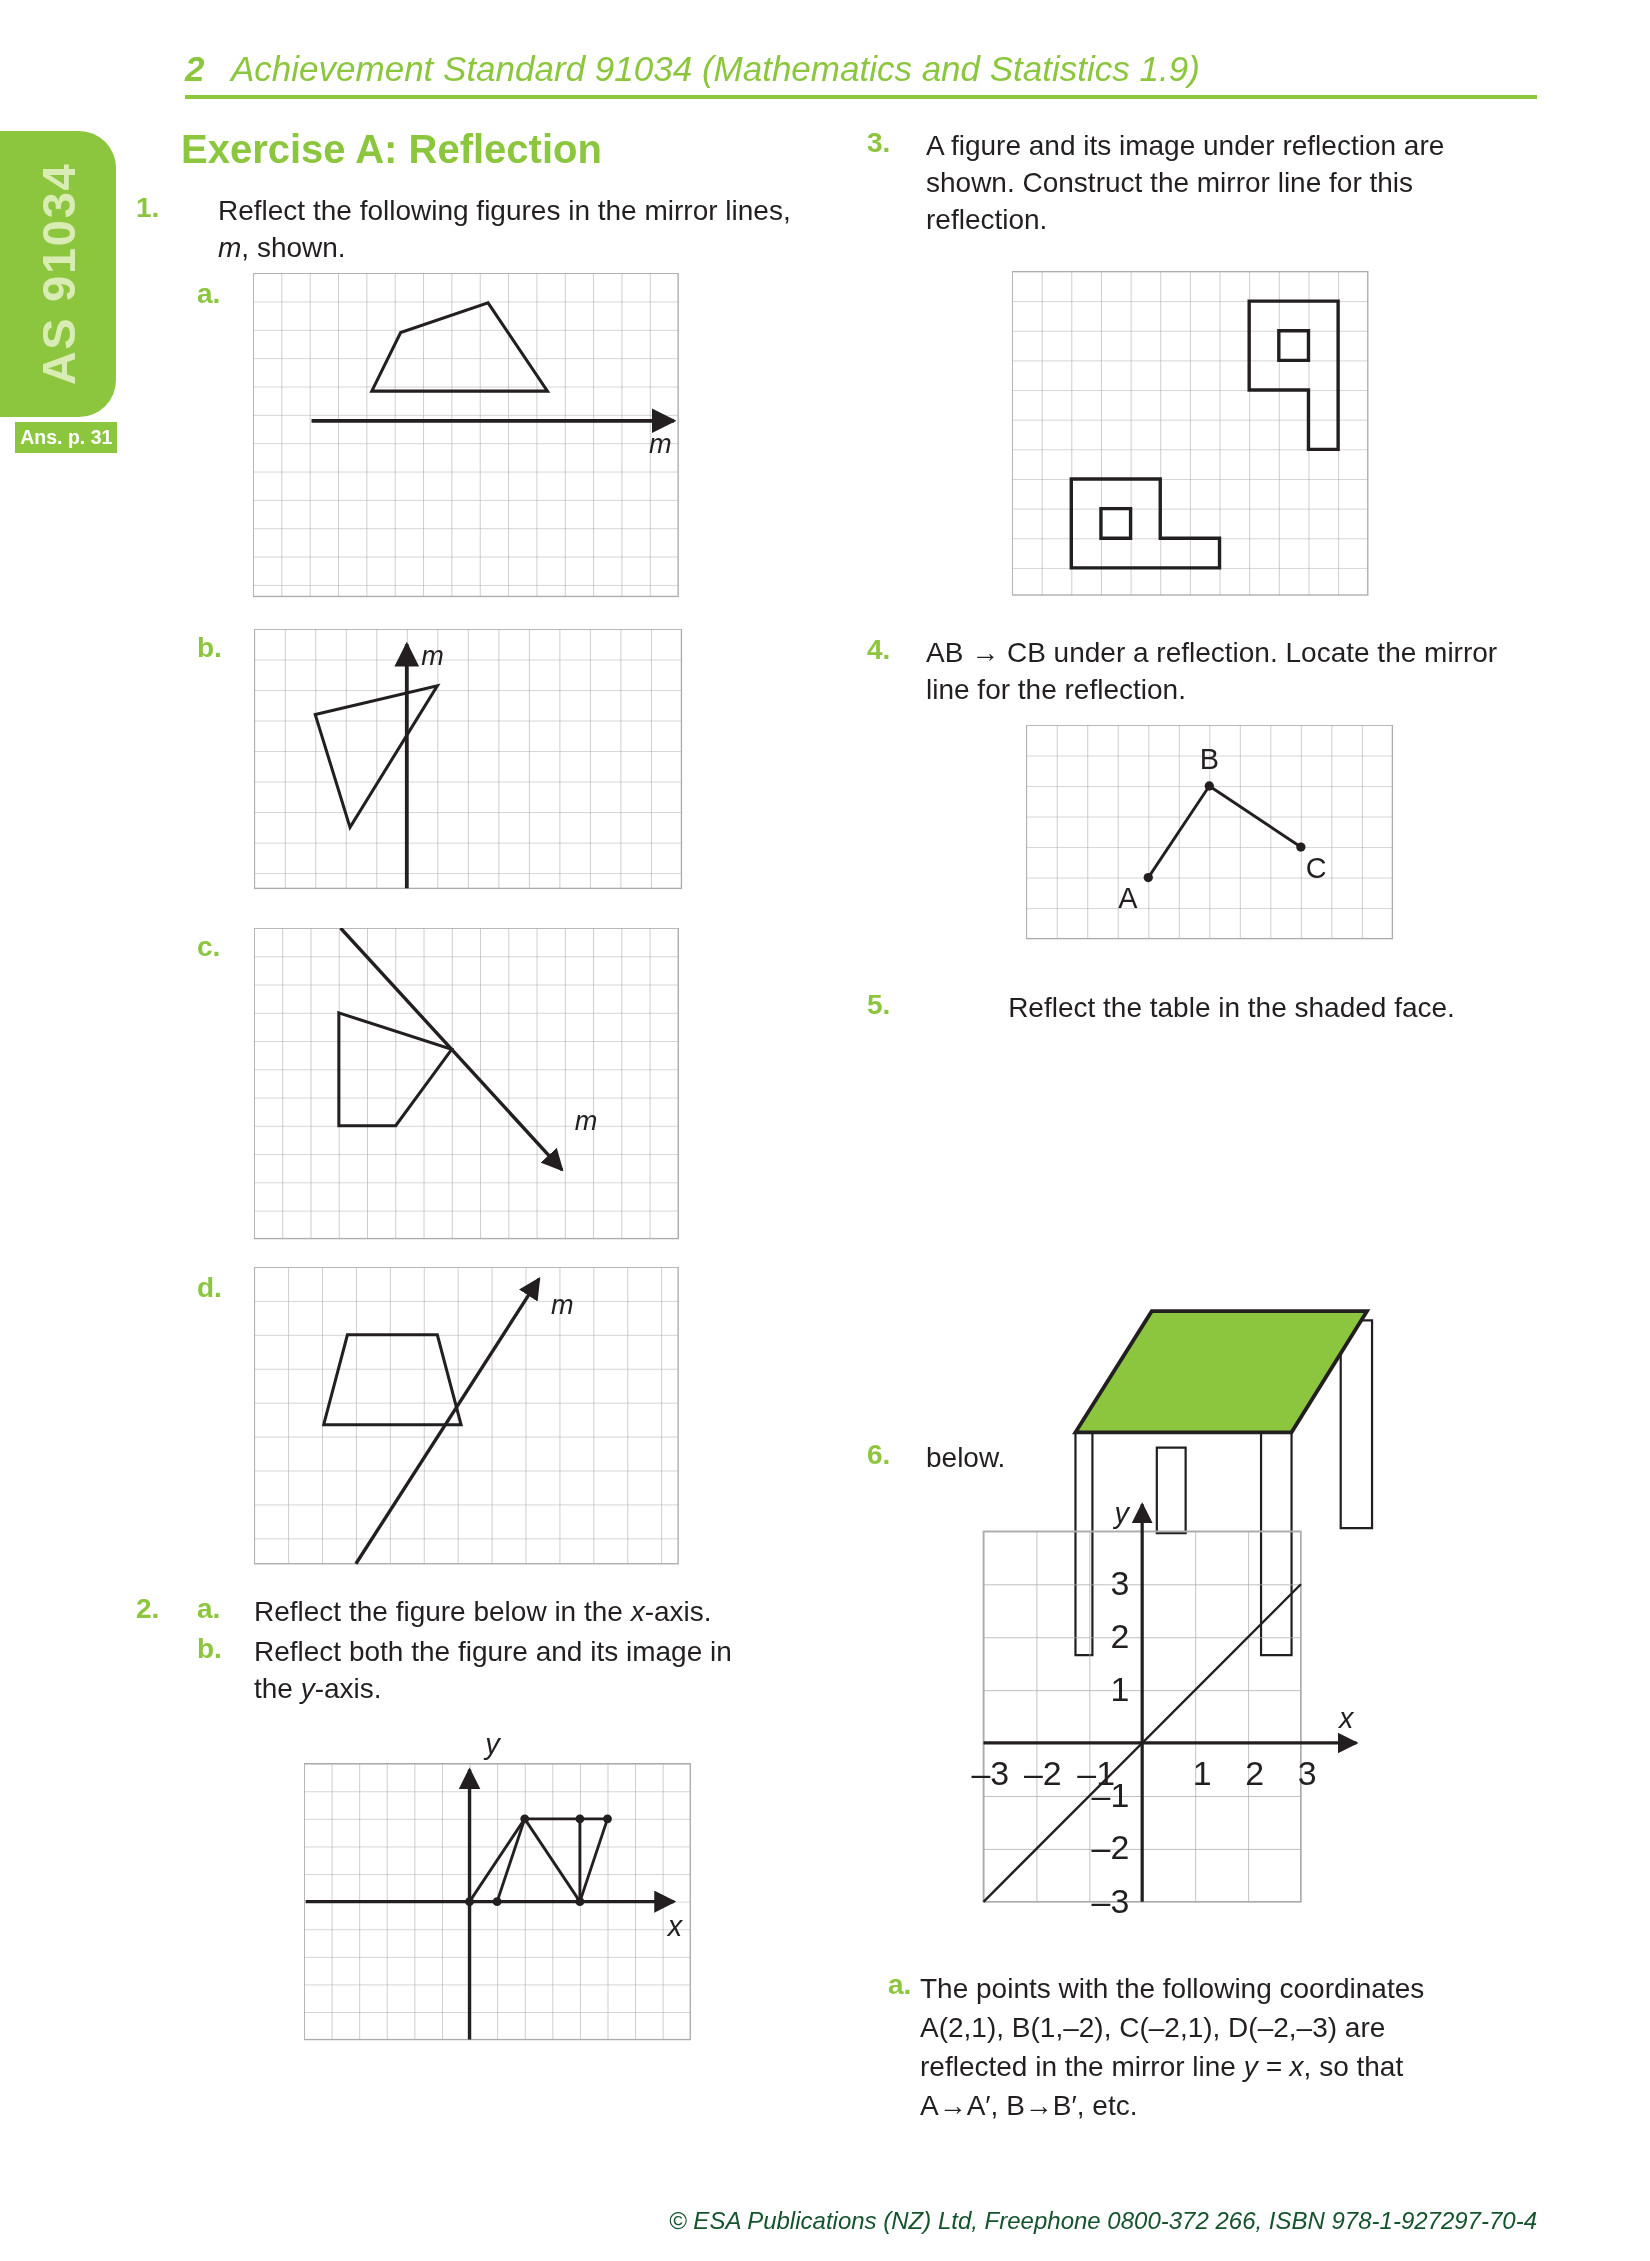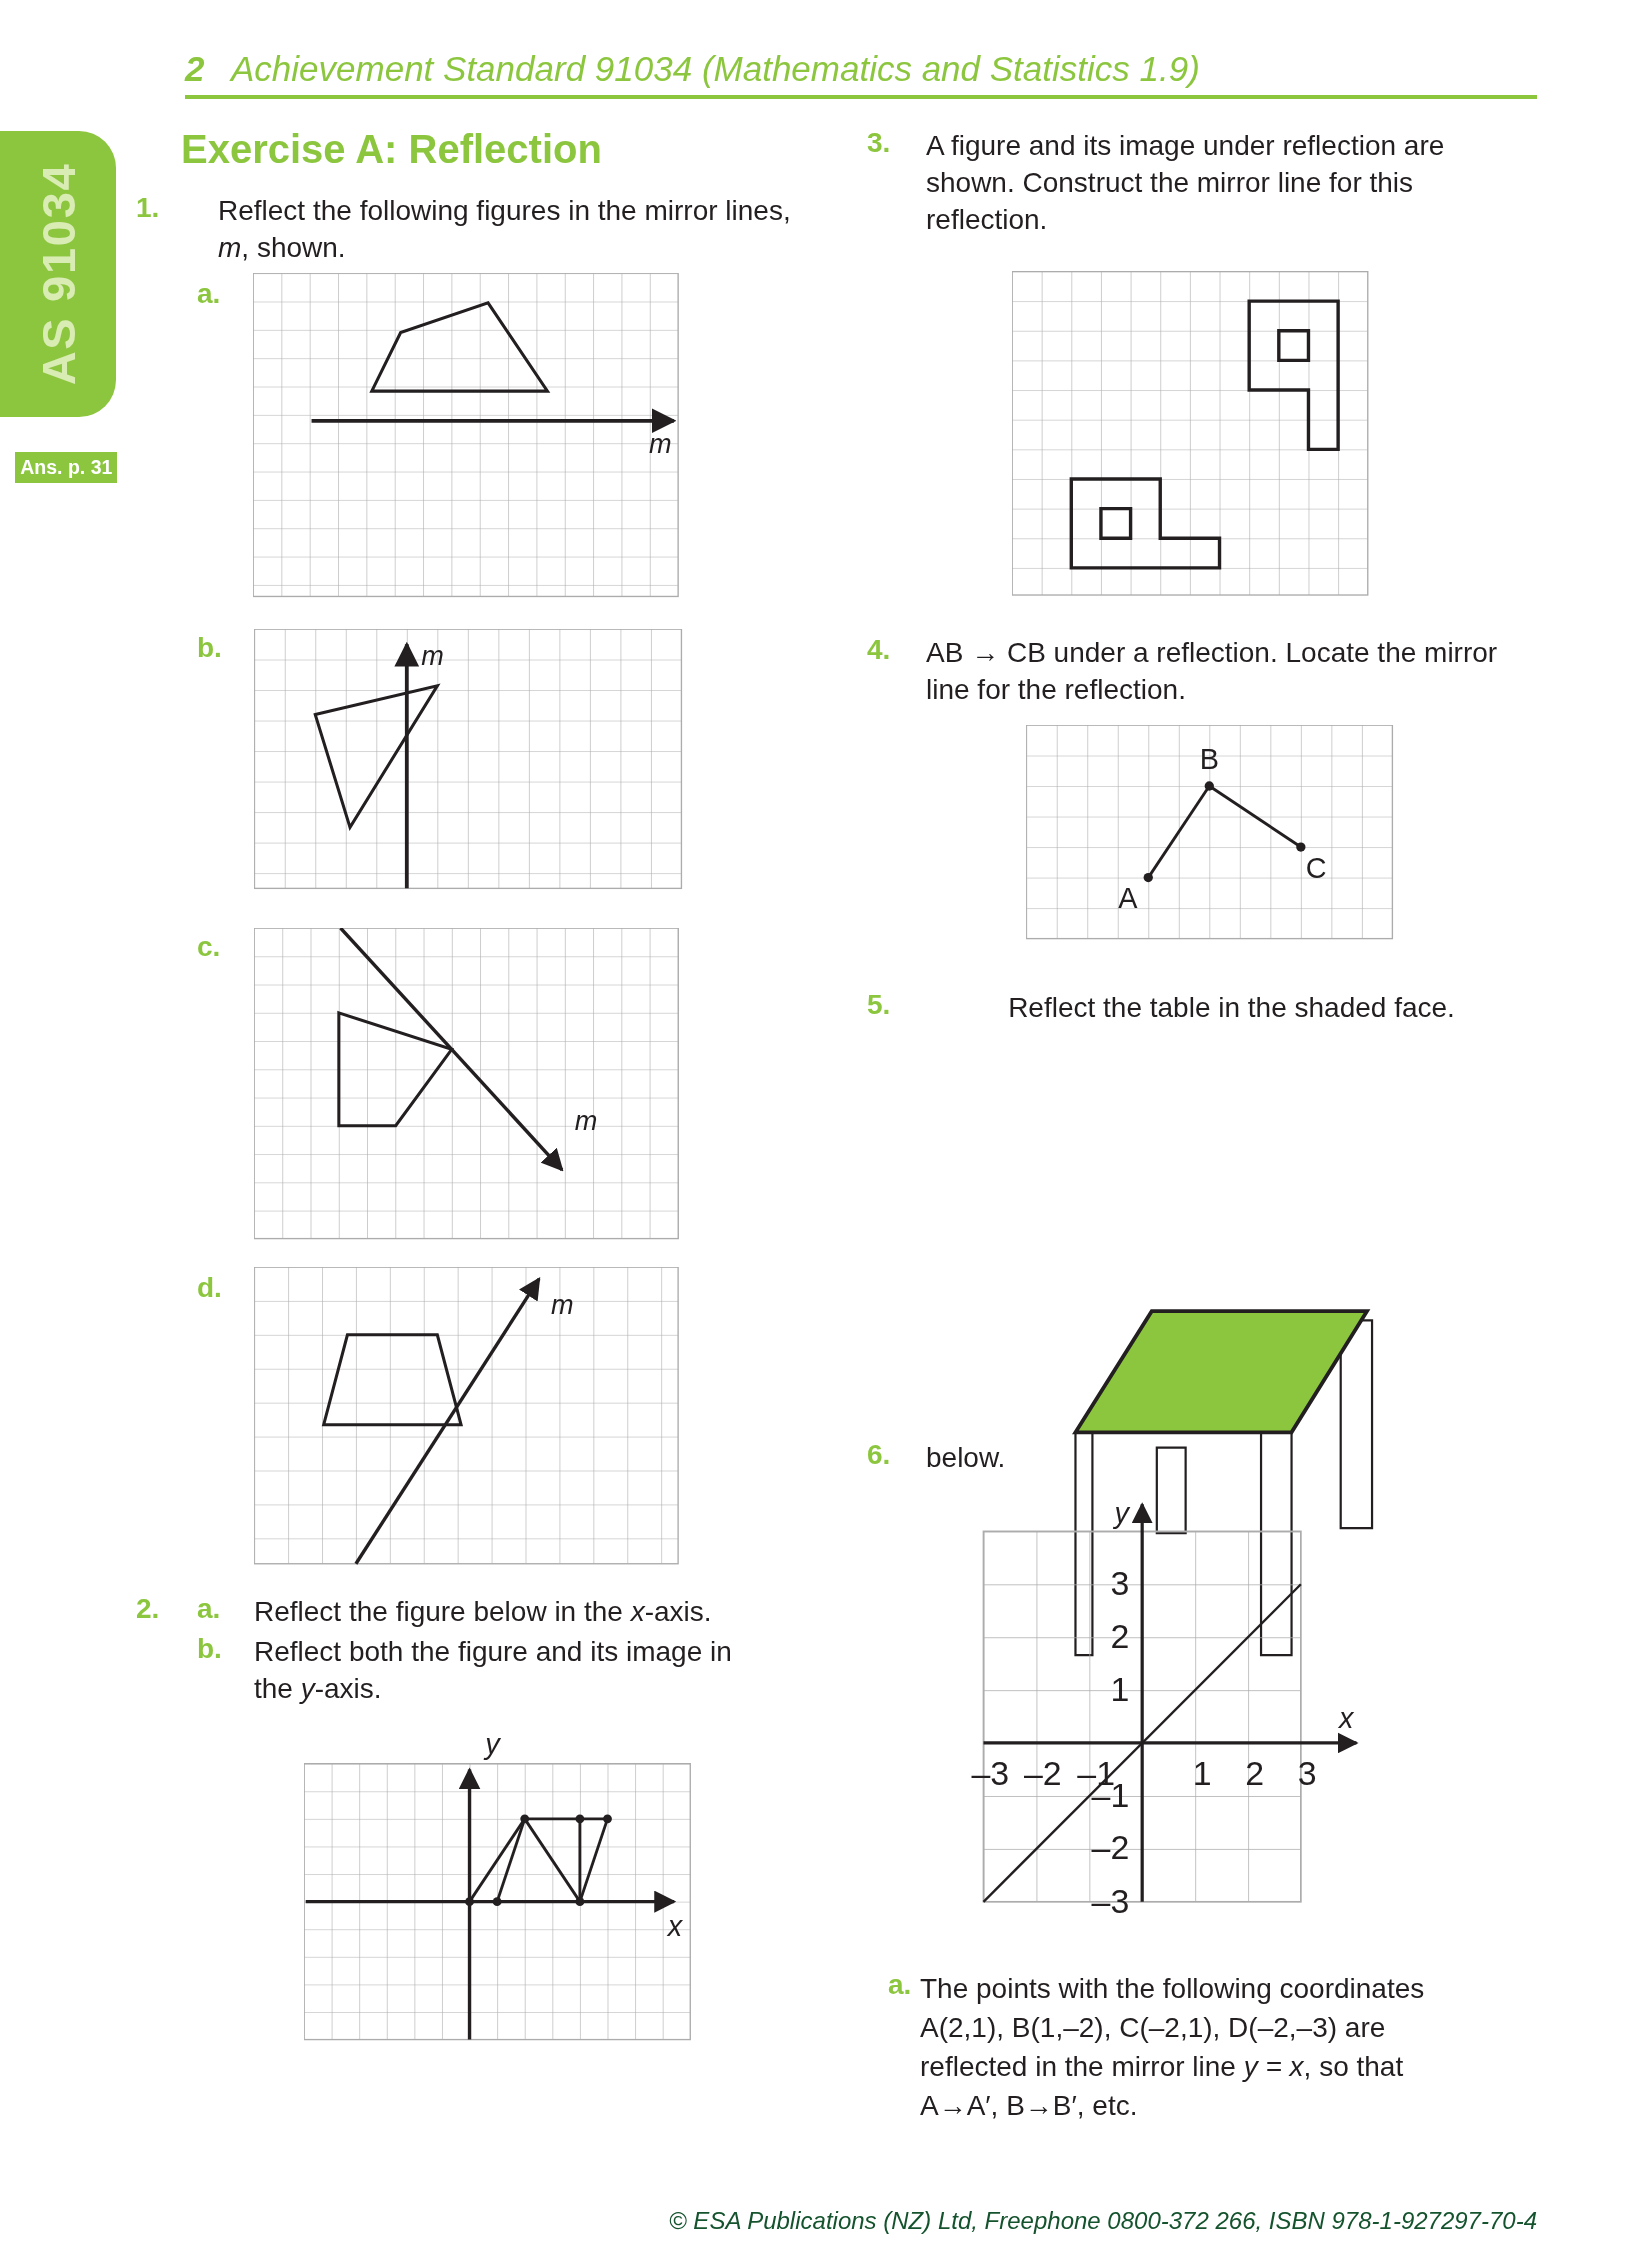--- a/index.html
+++ b/index.html
@@ -12,21 +12,21 @@
   .part-letter{font-size:28px;font-weight:bold;color:#8CC63F;}
   .header-num{font-size:35px;font-style:italic;font-weight:bold;color:#8CC63F;}
   .header-title{font-size:35px;font-style:italic;color:#8CC63F;text-align:right;}
   .header-rule{height:4.2px;background:#8CC63F;}
   .exercise-title{font-size:40px;font-weight:bold;color:#8CC63F;}
   .footer{font-size:24px;font-style:italic;color:#14532d;text-align:right;}
   .sidebar-tab{background:#8CC63F;border-radius:0 37px 37px 0;}
   .sidebar-tab-label{position:absolute;left:50%;top:50%;transform:translate(-50%,-50%) rotate(-90deg);
       font-size:47px;font-weight:bold;letter-spacing:1.7px;color:#D9ECB4;white-space:nowrap;}
   .ans-badge{background:#8CC63F;color:#ffffff;font-size:19.5px;font-weight:bold;
-      display:flex;align-items:center;justify-content:center;margin-top:30px;}
+      display:flex;align-items:center;justify-content:center;}
   svg text{font-family:"Liberation Sans",sans-serif;fill:#231F20;}
   .fig-m{font-size:32px;font-style:italic;}
   .fig-axis-label{font-size:34px;font-style:italic;}
   .fig-letter{font-size:34px;}
   .tick{font-size:40px;}
   .tline{display:block;}
 </style>
 </head>
 <body>
 

